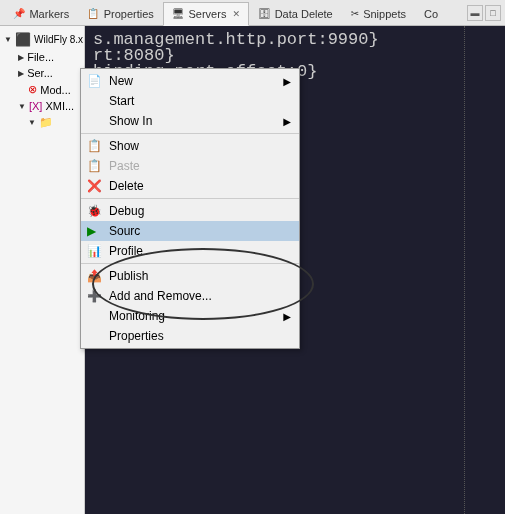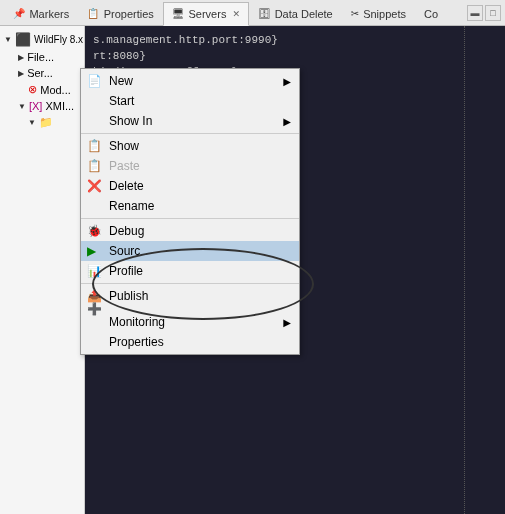--- a/index.html
+++ b/index.html
@@ -114,21 +114,21 @@
     .right-panel {
       flex: 1;
       background: #1e1e2e;
       overflow: hidden;
       position: relative;
     }
 
     .editor-content {
       padding: 6px 8px;
       font-family: 'Courier New', monospace;
-      font-size: 11px;
+      font-size: 17px;
       color: #ccc;
       line-height: 16px;
     }
 
     .editor-line {
       white-space: nowrap;
     }
 
     .toolbar-btn {
       width: 16px;
@@ -318,23 +318,20 @@
     <div class="menu-item disabled">
       <span class="menu-icon">📋</span>
       <span>Paste</span>
     </div>
 
     <div class="menu-item">
       <span class="menu-icon">❌</span>
       <span>Delete</span>
     </div>
 
-    <div class="menu-item">
-      <span>Rename</span>
-    </div>
 
     <div class="menu-separator"></div>
 
     <div class="menu-item">
       <span class="menu-icon" style="color:#00a;">🐞</span>
       <span>Debug</span>
     </div>
 
     <div class="menu-item hovered">
       <span class="menu-icon" style="color:green;">▶</span>
@@ -349,20 +346,21 @@
     <div class="menu-separator"></div>
 
     <div class="menu-item">
       <span class="menu-icon">📤</span>
       <span>Publish</span>
     </div>
 
 
     <div class="menu-item">
       <span class="menu-icon">➕</span>
+      <span>Add and Remove...</span>
     </div>
 
     <div class="menu-item">
       <span>Monitoring</span>
       <span class="arrow">▶</span>
     </div>
 
     <div class="menu-item">
       <span>Properties</span>
     </div>

